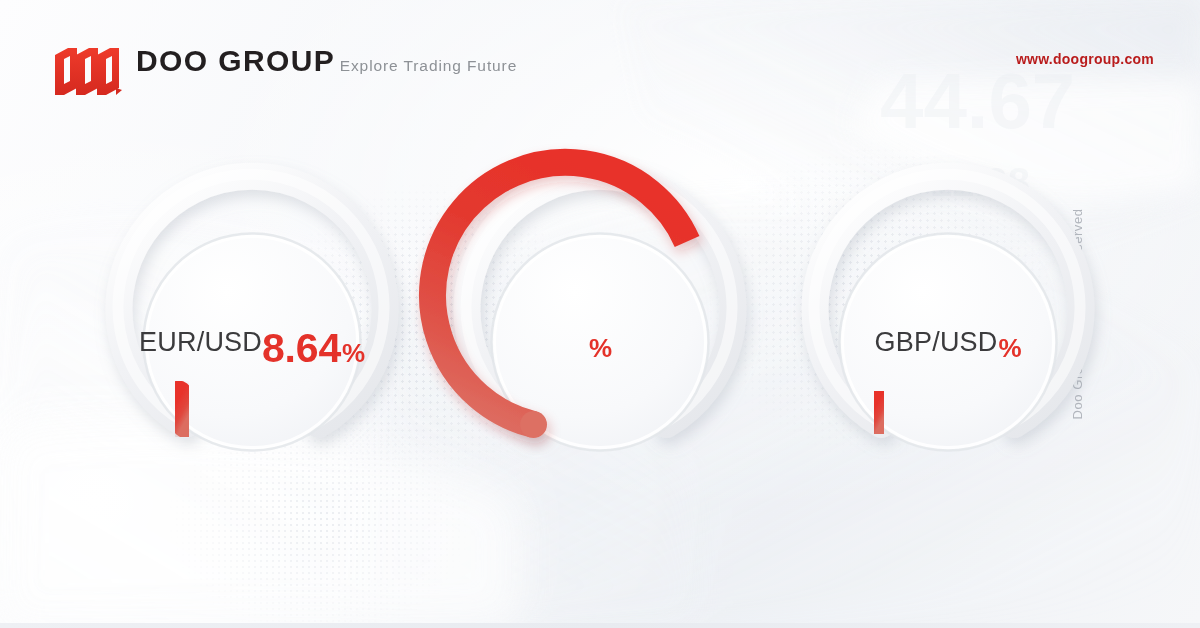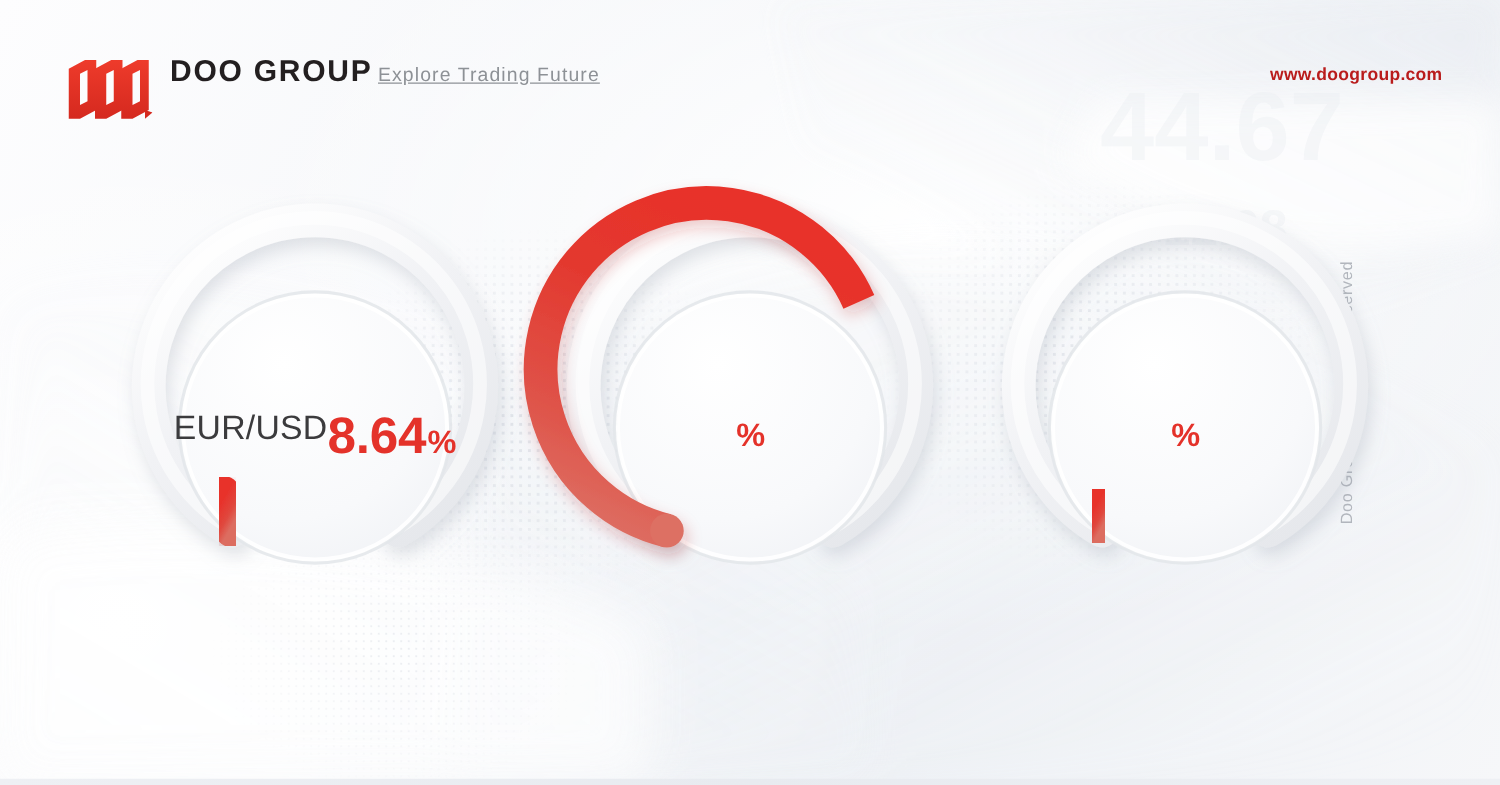--- a/index.html
+++ b/index.html
@@ -76,36 +76,35 @@
     top: 44px;
     display: flex;
     align-items: flex-start;
     gap: 14px;
   }
   .logo-words {
     display: block;
     padding-top: 2px;
   }
   .logo-title {
-    font-size: 24px;
+    font-size: 30px;
     font-weight: 700;
     letter-spacing: 1.4px;
     color: #231f20;
     line-height: 1;
     white-space: nowrap;
   }
   .logo-tagline {
     margin-top: 9px;
     font-size: 15.5px;
     font-weight: 400;
     letter-spacing: .9px;
     color: #8d9196;
     line-height: 1;
     white-space: nowrap;
-    text-decoration: underline;
   }
   .site-url {
     position: absolute;
     right: 46px;
     top: 51px;
     font-size: 14px;
     letter-spacing: .25px;
     color: #b91c1c;
     font-weight: bold;
   }
@@ -399,20 +398,21 @@
 
         <circle cx="153" cy="146" r="106" fill="url(#face3)"></circle>
         <circle cx="153" cy="146" r="106" fill="none" stroke="#ffffff" stroke-width="4" opacity=".9"></circle>
         <circle cx="153" cy="146" r="108.5" fill="none" stroke="#e3e6ea" stroke-width="2.5" opacity=".85"></circle>
 
         <g filter="url(#shB3)">
           <path d="M 86.5 228.5 A 133 133 0 0 1 81.2 205.0" fill="none" stroke="url(#red3)" stroke-width="27" stroke-linecap="round"></path>
         </g>
       </svg>
       <div class="gauge-center">
+        <div class="gauge-pair">GBP/USD</div>
         <div class="gauge-value">
             <span class="pct">%</span>
         </div>
       </div>
     </div>
 
   </div>
 </div>
 
 </body></html>

